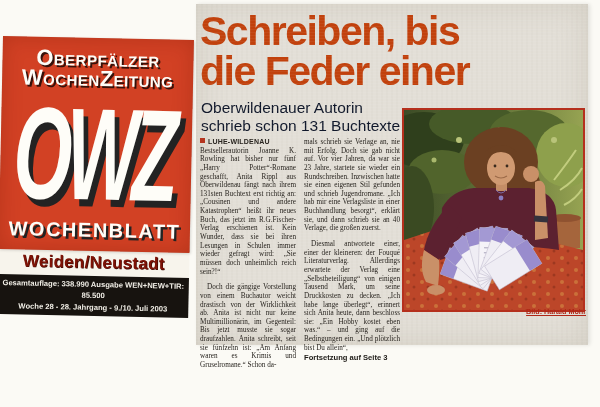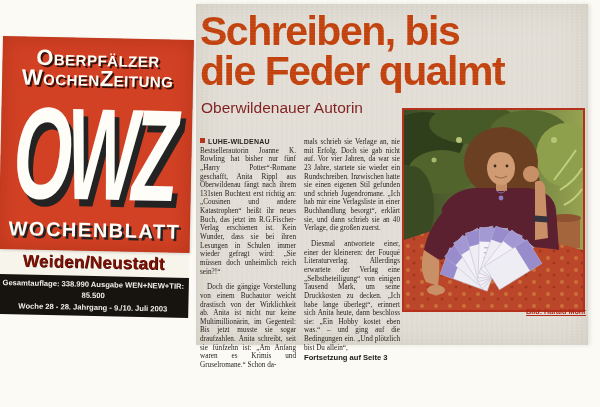--- a/index.html
+++ b/index.html
@@ -54,21 +54,21 @@
     content:"";position:absolute;inset:0;pointer-events:none;opacity:.5;
     background:
       repeating-linear-gradient(0deg, rgba(255,255,255,.10) 0 1px, transparent 1px 3px),
       repeating-linear-gradient(90deg, rgba(120,110,95,.05) 0 2px, transparent 2px 5px);
   }
   .headline{
     font-weight:bold;font-size:41px;line-height:.97;letter-spacing:-1.5px;
     color:#c2410c;margin:0;padding:8px 0 0 4px;
   }
   .subtitle{
-    font-size:15.5px;line-height:1.18;color:#7f1d1d;margin:7px 0 0 5px;
+    font-size:15.5px;line-height:1.18;color:#0f172a;margin:7px 0 0 5px;
   }
   .body-cols{
     position:absolute;left:4px;top:134px;width:200px;display:flex;gap:8px;
   }
   .col{width:96px;}
   .body-cols p{
     font-family:"Liberation Serif",serif;font-size:7.2px;line-height:1.2;
     text-align:justify;color:#28241f;margin:0;
   }
   .indent{text-indent:7px;margin-top:7px !important;}
@@ -115,25 +115,26 @@
   <div class="stats-band">
     <div>Gesamtauflage: 338.990  Ausgabe WEN+NEW+TIR: 85.500</div>
     <div>Woche 28 - 28. Jahrgang - 9./10. Juli 2003</div>
   </div>
 </div>
 
 <div class="article-clip">
 
   <h1 class="headline">
     <span>Schreiben, bis</span><br>
-    <span>die Feder qualmt</span>
+    <span>die Feder einer</span>
   </h1>
 
   <div class="subtitle">
     <div>Oberwildenauer Autorin</div>
+    <div>schrieb schon 131 Buchtexte</div>
   </div>
 
   <div class="body-cols">
     <div class="col">
       <p><span class="bullet"></span><span class="dateline">LUHE-WILDENAU</span> <span>Bestsellerautorin Joanne K. Rowling hat bisher nur fünf „Harry Potter“-Romane geschafft, Anita Rippl aus Oberwildenau fängt nach ihrem 131sten Buchtext erst richtig an: „Cousinen und andere Katastrophen“ heißt ihr neues Buch, das jetzt im R.G.Fischer-Verlag erschienen ist. Kein Wunder, dass sie bei ihren Lesungen in Schulen immer wieder gefragt wird: „Sie müssen doch unheimlich reich sein?!“</span></p>
       <p class="indent">Doch die gängige Vorstellung von einem Buchautor weicht drastisch von der Wirklichkeit ab. Anita ist nicht nur keine Multimillionärin, im Gegenteil: Bis jetzt musste sie sogar draufzahlen. Anita schreibt, seit sie fünfzehn ist: „Am Anfang waren es Krimis und Gruselromane.“ Schon da-</p>
     </div>
     <div class="col">
       <p>mals schrieb sie Verlage an, nie mit Erfolg. Doch sie gab nicht auf. Vor vier Jahren, da war sie 23 Jahre, startete sie wieder ein Rundschreiben. Inzwischen hatte sie einen eigenen Stil gefunden und schrieb Jugendromane. „Ich hab mir eine Verlagsliste in einer Buchhandlung besorgt“, erklärt sie, und dann schrieb sie an 40 Verlage, die großen zuerst.</p>
       <p class="indent">Diesmal antwortete einer, einer der kleineren: der Fouqué Literaturverlag. Allerdings erwartete der Verlag eine „Selbstbeteiligung“ von einigen Tausend Mark, um seine Druckkosten zu decken. „Ich habe lange überlegt“, erinnert sich Anita heute, dann beschloss sie: „Ein Hobby kostet eben was.“ – und ging auf die Bedingungen ein. „Und plötzlich bist Du allein“,</p>

